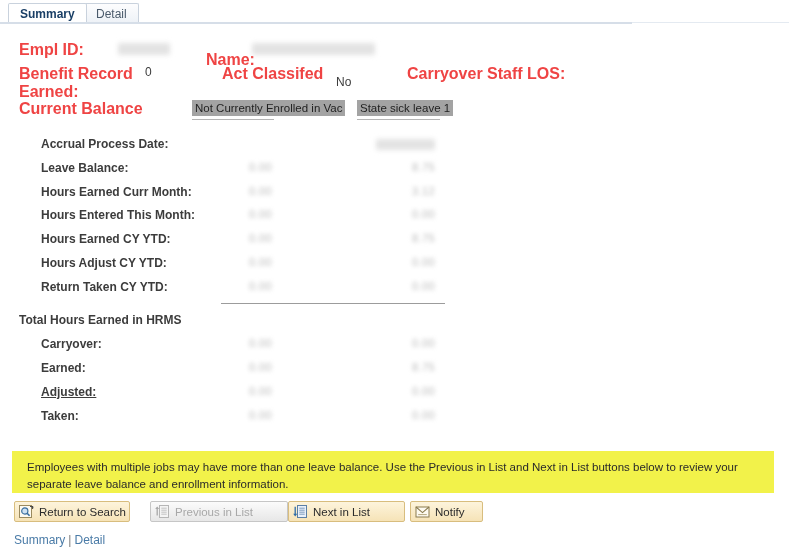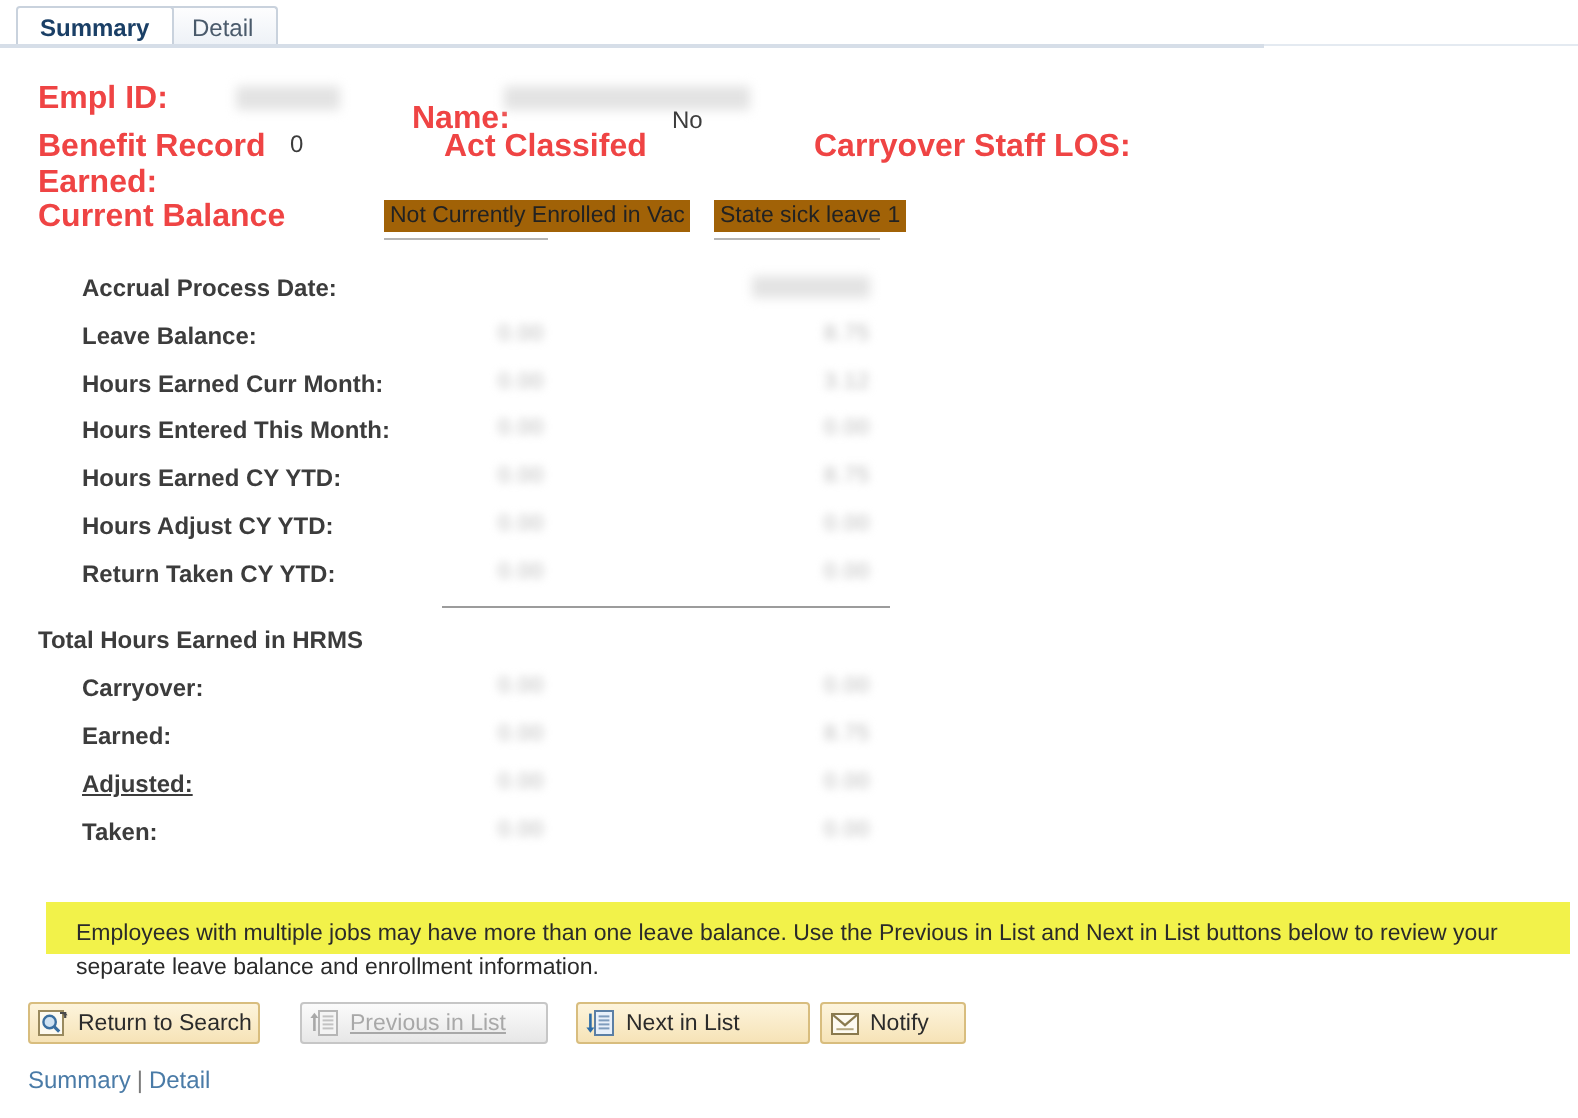--- a/index.html
+++ b/index.html
@@ -97,21 +97,21 @@
     display: inline-block;
     color: #b9b9b9;
     filter: blur(2.2px);
     font-size: 11px;
     letter-spacing: .4px;
   }
 
   
   .colhead {
     position: absolute;
-    background: #a16207;
+    background: #a3a3a3;
     color: #222;
     font-size: 11.5px;
     padding: 1px 3px;
     white-space: nowrap;
     line-height: 14px;
   }
   .colrule {
     position: absolute;
     height: 1px;
     background: #b5b5b5;
@@ -139,24 +139,24 @@
   }
   .sectrule {
     position: absolute;
     height: 1px;
     background: #9c9c9c;
   }
 
   
   .notice {
     position: absolute;
-    left: 23px;
+    left: 12px;
     top: 451px;
     width: 762px;
-    height: 26px;
+    height: 42px;
     background: #f2f24a;
     padding: 8px 15px 0 15px;
     font-size: 11.5px;
     line-height: 17px;
     color: #2a2a2a;
   }
 
   
   .btnbar { position: absolute; left: 14px; top: 501px; height: 21px; }
   .psbtn {
@@ -222,21 +222,21 @@
   <span class="redact" style="width:123px;height:12px;">Name Value</span>
 </div>
 
 <div class="hdr lbl" style="left:19px; top:65px;">
   <span>Benefit Record</span><br>
   <span>Earned:</span>
 </div>
 <div class="hdr lbl-plain" style="left:145px; top:65px;">0</div>
 
 <div class="hdr lbl" style="left:222px; top:65px;">Act Classifed</div>
-<div class="hdr lbl-plain" style="left:336px; top:53px;">No</div>
+<div class="hdr lbl-plain" style="left:336px; top:75px;">No</div>
 
 <div class="hdr lbl" style="left:407px; top:65px;">Carryover Staff LOS:</div>
 
 <div class="hdr lbl" style="left:19px; top:100px;">Current Balance</div>
 
 <div class="colhead" style="left:192px; top:100px;">Not Currently Enrolled in Vac</div>
 <div class="colrule" style="left:192px; top:119px; width:82px;"></div>
 
 <div class="colhead" style="left:357px; top:100px;">State sick leave 1</div>
 <div class="colrule" style="left:357px; top:119px; width:83px;"></div>
@@ -302,21 +302,21 @@
         <rect x="0.5" y="0.5" width="12" height="12" fill="#fdfaf0" stroke="#9a8a5e"></rect>
         <circle cx="5.8" cy="6" r="3.1" fill="#cfe2f2" stroke="#3a6fa0" stroke-width="1.2"></circle>
         <line x1="8.1" y1="8.3" x2="10.6" y2="10.8" stroke="#3a6fa0" stroke-width="1.6"></line>
         <path d="M11 1.5 L13.6 1.5 L13.6 4" fill="none" stroke="#4a4a4a" stroke-width="1.1"></path>
         <path d="M13.6 1.2 l1.2 1.4 l-2.4 0 z" fill="#4a4a4a"></path>
       </svg>
     </span>
     <span>Return to Search</span>
   </div>
 
-  <div class="psbtn disabled" style="left:136px; width:124px;text-decoration:underline;">
+  <div class="psbtn disabled" style="left:136px; width:138px;">
     <span class="bicon">
       <svg width="15" height="14" viewBox="0 0 15 14">
         <rect x="4.5" y="0.5" width="9" height="12" fill="#f4f4f4" stroke="#b6b6b6"></rect>
         <line x1="6.3" y1="3.2" x2="11.7" y2="3.2" stroke="#c2c2c2"></line>
         <line x1="6.3" y1="5.2" x2="11.7" y2="5.2" stroke="#c2c2c2"></line>
         <line x1="6.3" y1="7.2" x2="11.7" y2="7.2" stroke="#c2c2c2"></line>
         <line x1="6.3" y1="9.2" x2="11.7" y2="9.2" stroke="#c2c2c2"></line>
         <line x1="2.2" y1="10.5" x2="2.2" y2="2.6" stroke="#a8a8a8" stroke-width="1.3"></line>
         <path d="M2.2 1.4 l2 2.6 l-4 0 z" fill="#a8a8a8"></path>
       </svg>

